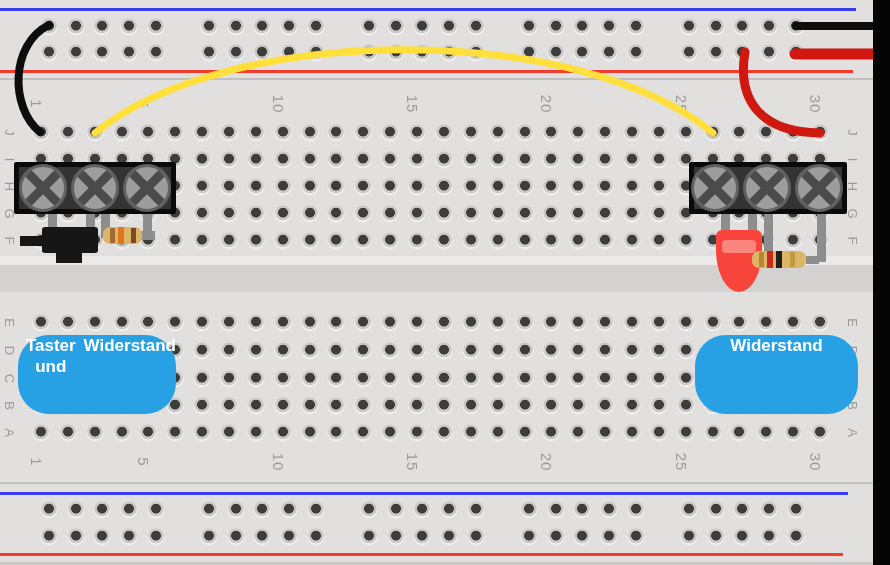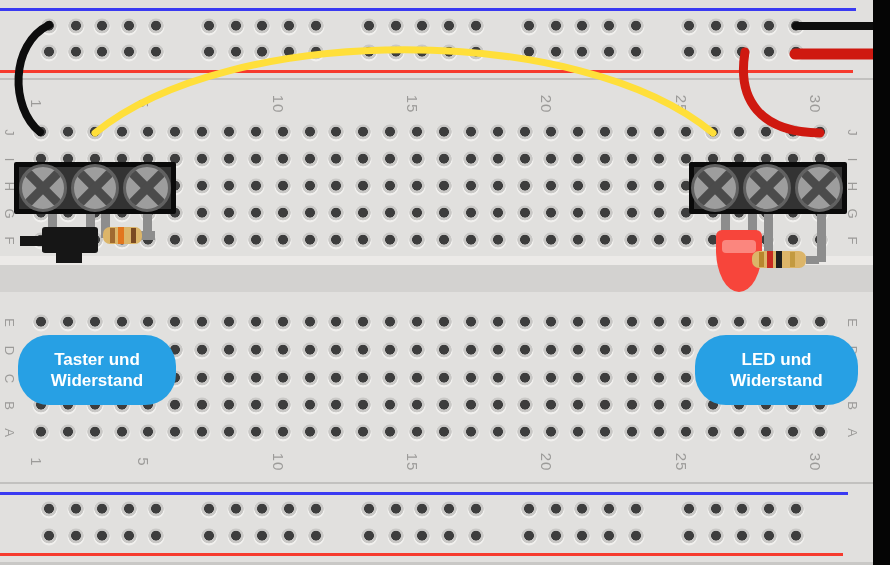--- a/index.html
+++ b/index.html
@@ -20,23 +20,23 @@
   .row-label { font-size:13px; }
   .block { position:absolute; background:#333; border:5px solid #0a0a0a; border-radius:2px; }
   .screw { position:absolute; width:42px; height:42px; border-radius:50%;
            background:#9d9d9d; border:3px solid #616161; overflow:hidden;
            transform:translate(-50%,-50%); }
   .screw i { position:absolute; left:50%; top:50%; width:54px; height:9px;
              background:#4b4b4b; }
   .screw i.b1 { transform:translate(-50%,-50%) rotate(45deg); }
   .screw i.b2 { transform:translate(-50%,-50%) rotate(-45deg); }
   .leg { position:absolute; background:#8d8d8d; }
-  .pill { position:absolute; height:70px; border-radius:31px; color:#fff;
+  .pill { position:absolute; height:79px; border-radius:31px; color:#fff;
           font-weight:bold; font-size:17px; line-height:21px; text-align:center;
-          display:flex; flex-direction:column; justify-content:center; }
+          display:flex; justify-content:center; }
   svg.wires { position:absolute; left:0; top:0; pointer-events:none; }
 </style>
 </head>
 <body>
 
 <div id="stage">
 
   <div class="hline" style="top: 8px; width: 856px; height: 3px; background: rgb(58, 58, 242);"></div>
   <div class="hline" style="top: 70px; width: 853px; height: 3px; background: rgb(246, 59, 46);"></div>
   <div class="hline" style="top: 78px; width: 873px; height: 2px; background: rgb(194, 193, 191);"></div>
@@ -553,16 +553,15 @@
       <path d="M 795 54 L 893 54" stroke="#cf1910" stroke-width="11" fill="none" stroke-linecap="round"></path>
     </svg>
 
   <div class="abs" id="edgeStrip" style="left: 873px; top: 0px; width: 17px; height: 565px; background: rgb(5, 5, 5);"></div>
 
   <div class="pill" style="left: 18px; top: 335px; width: 158px; background: rgb(39, 160, 228); color: rgb(255, 255, 255);">
     <span>Taster und</span>
     <span>Widerstand</span>
   </div>
   <div class="pill" style="left: 695px; top: 335px; width: 163px; background: rgb(39, 160, 228); color: rgb(255, 255, 255);">
-    <span>LED und</span>
     <span>Widerstand</span>
   </div>
 </div>
 
 </body></html>

